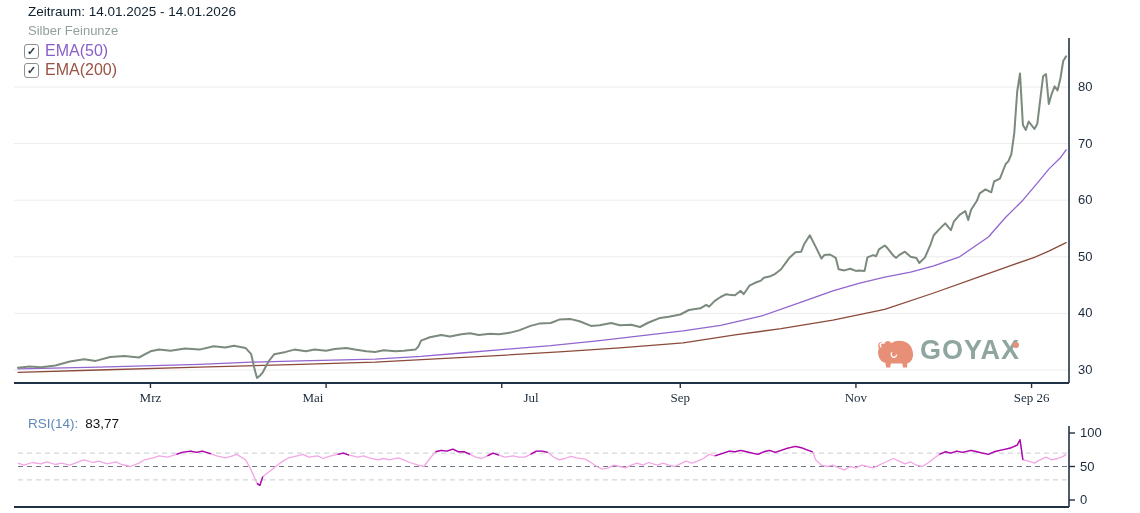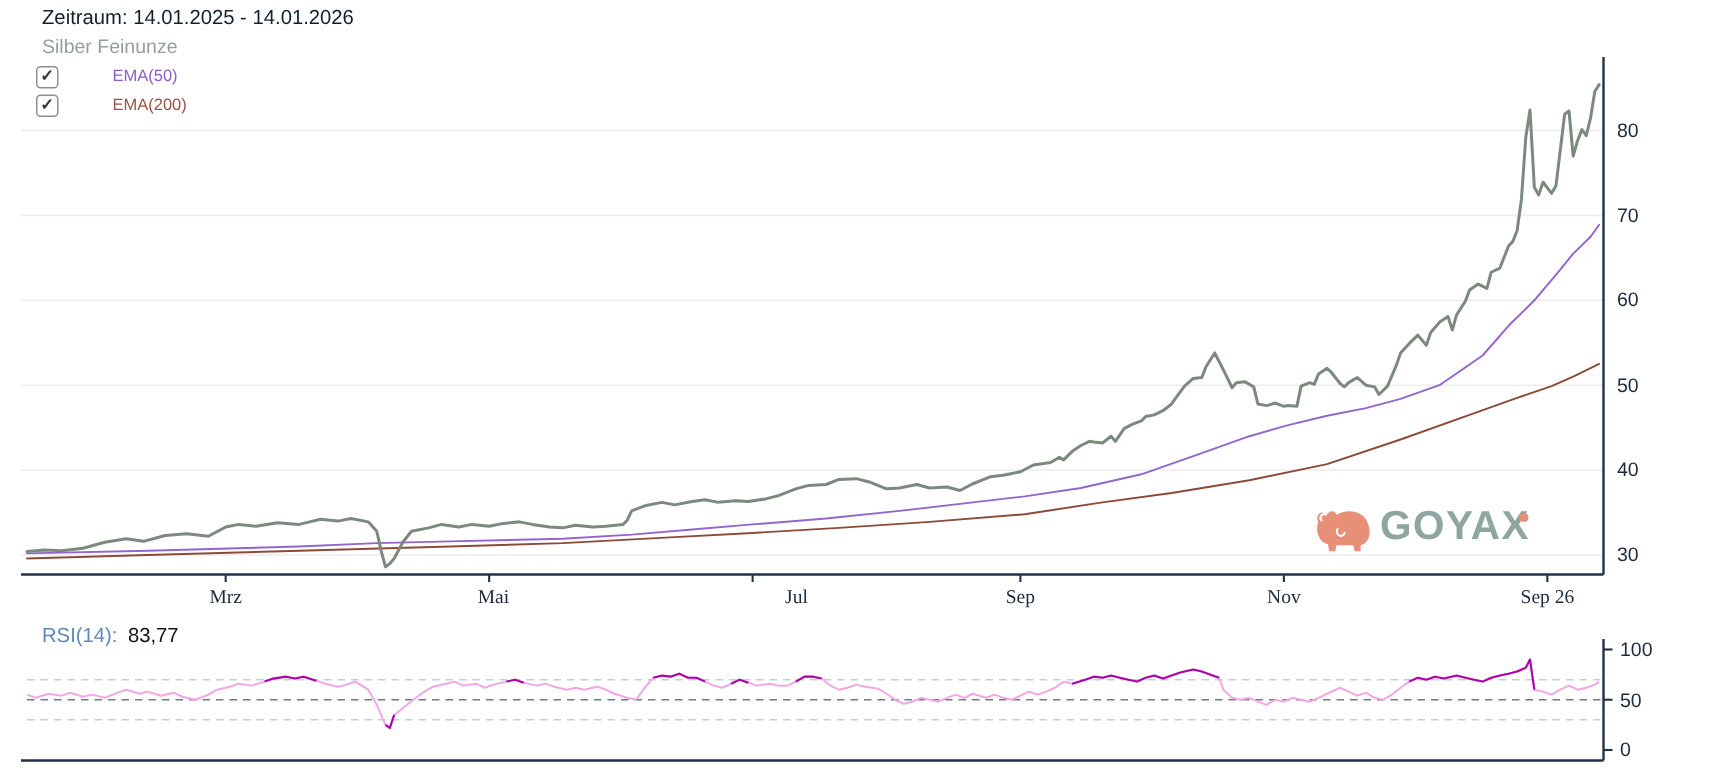--- a/index.html
+++ b/index.html
@@ -6,21 +6,21 @@
   .stage{position:relative;width:1140px;height:513px;background:#ffffff;
          font-family:"Liberation Sans",sans-serif;overflow:hidden;}
   .abs{position:absolute;}
   .period{left:28px;top:4px;font-size:13.5px;color:#10212f;}
   .instr{left:28px;top:23px;font-size:13px;color:#93a09a;}
   .ovl-row{left:24px;display:flex;align-items:center;gap:6px;height:16px;}
   .ovl-row.r1{top:43px;} .ovl-row.r2{top:62px;}
   .cbx{width:13px;height:13px;border:1px solid #8f8f8f;border-radius:3px;background:#fff;
        display:flex;align-items:center;justify-content:center;
        font-size:11px;font-weight:bold;color:#2c3a45;line-height:1;cursor:pointer;}
-  .ovl-label{font-size:11px;margin-left:30px;}
+  .ovl-label{font-size:16px;}
   .axlab{position:absolute;font-size:13px;color:#1c2b3c;white-space:nowrap;}
   .mlab{transform:translateX(-50%);font-family:Liberation Serif, serif;}
   .rsi-row{left:28px;top:416px;font-size:13.5px;display:flex;gap:7px;}
   .rsi-val{color:#101418;}
   .logo{left:874px;top:336px;display:flex;align-items:flex-start;gap:4px;}
   .logo-text{font-size:27px;font-weight:bold;letter-spacing:1px;line-height:1.1;}
   .logo-dot{left:1013px;top:342px;width:6px;height:6px;border-radius:50%;}
   svg.plot{position:absolute;left:0;top:0;}
 </style>
 </head>
@@ -88,21 +88,21 @@
                C50 23 48 31 41 33 L41 38 L36 38 L35 33 L21 33 L20 38 L15 38 L14 32
                C7 31 3 21 6 14 Z" fill="#e88f78"></path>
       <path d="M9 13 C6 10 9 6 13 8" stroke="#ffffff" stroke-width="1.8" fill="none"></path>
       <path d="M22 19 C19 25 27 28 28 22" stroke="#ffffff" stroke-width="1.6" fill="none"></path>
     </svg>
     <span class="logo-text" id="logoText" style="color: rgb(143, 166, 160);">GOYAX</span>
   </div>
   <div class="abs logo-dot" id="logoDot" style="background: rgb(232, 143, 120);"></div>
 
 <div class="axlab mlab" style="left: 150.455px; top: 390px;">Mrz</div>
-    <div class="axlab mlab" style="left: 329px; top: 390px;">Mai</div>
+    <div class="axlab mlab" style="left: 313px; top: 390px;">Mai</div>
     <div class="axlab mlab" style="left: 531px; top: 390px;">Jul</div>
     <div class="axlab mlab" style="left: 680.274px; top: 390px;">Sep</div>
     <div class="axlab mlab" style="left: 855.921px; top: 390px;">Nov</div>
     <div class="axlab mlab" style="left: 1031.57px; top: 390px;">Sep 26</div>
     <div class="axlab " style="left: 1078px; top: 362px;">30</div>
     <div class="axlab " style="left: 1078px; top: 305.4px;">40</div>
     <div class="axlab " style="left: 1078px; top: 248.8px;">50</div>
     <div class="axlab " style="left: 1078px; top: 192.2px; text-align: right;">60</div>
     <div class="axlab " style="left: 1078px; top: 135.6px;">70</div>
     <div class="axlab " style="left: 1078px; top: 79px;">80</div>

